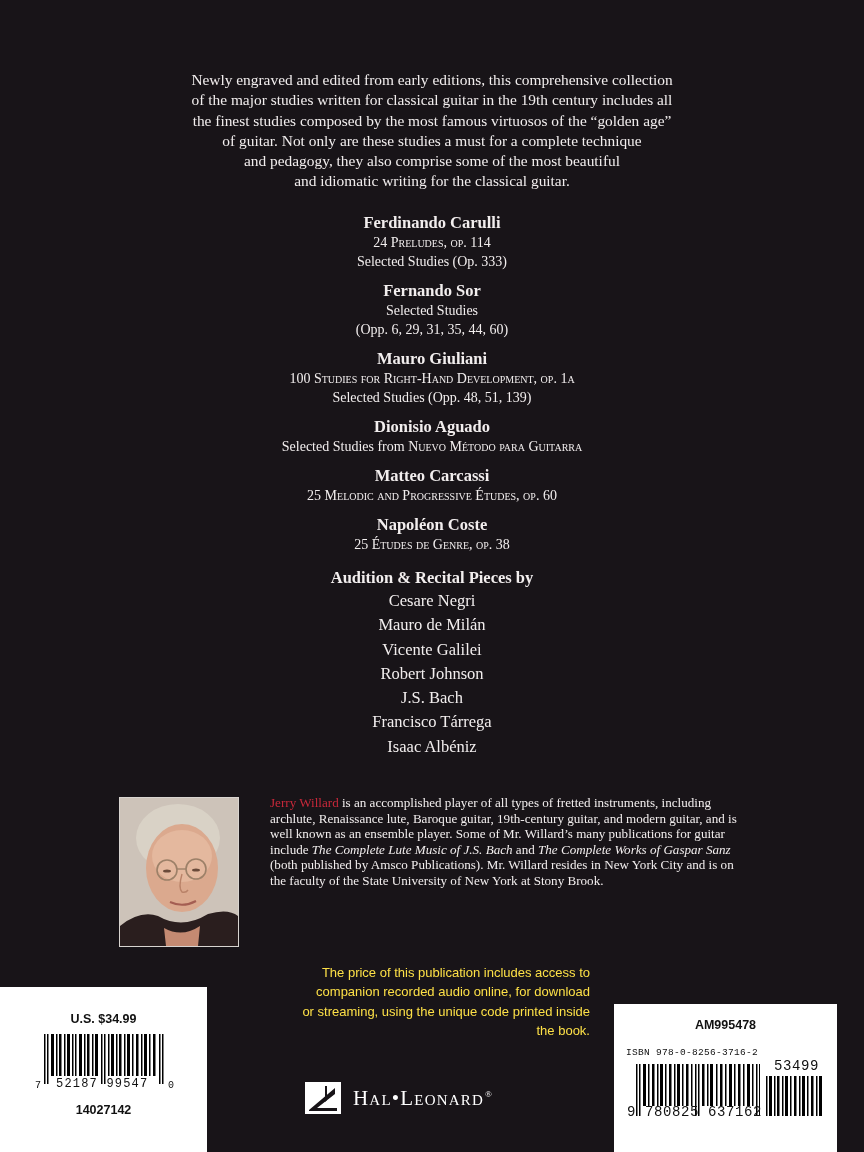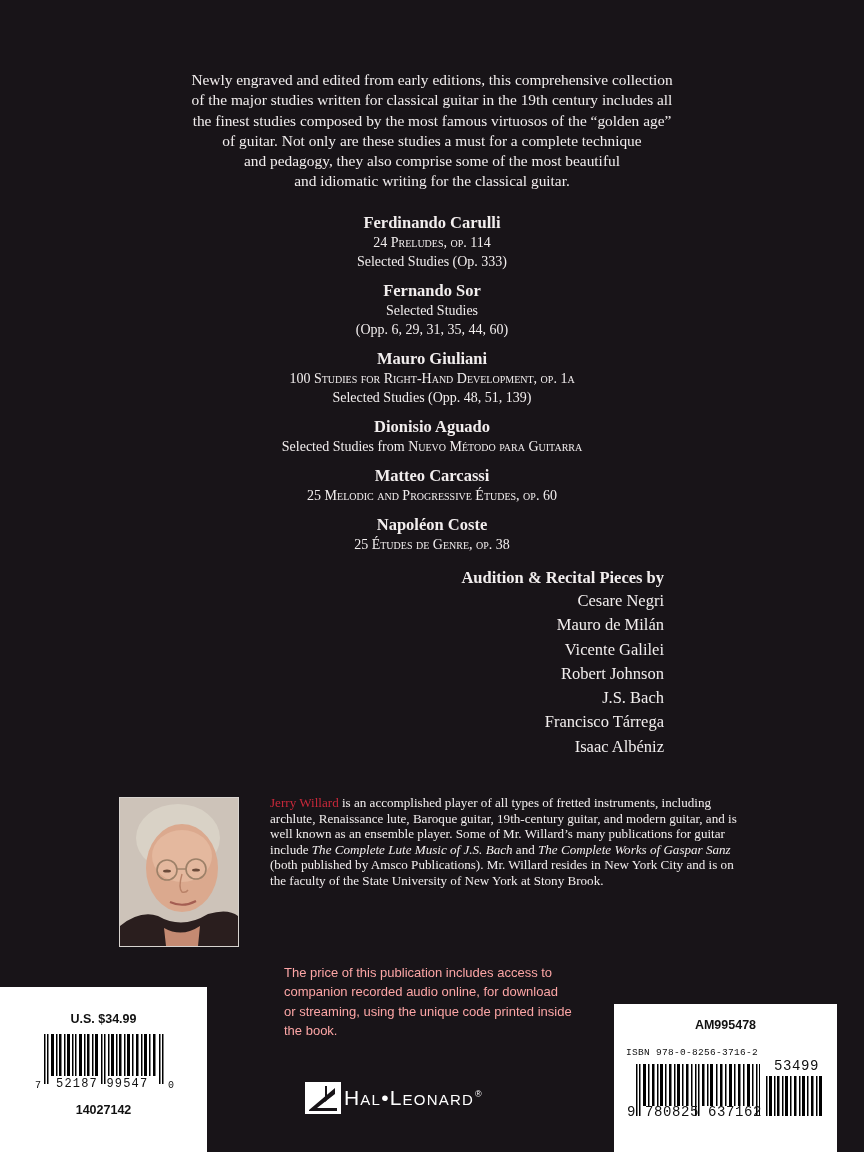--- a/index.html
+++ b/index.html
@@ -17,42 +17,42 @@
     .works {
       position: absolute; left: 160px; top: 212px; width: 544px;
       text-align: center;
     }
     .composer { margin-bottom: 9px; }
     .composer-name { font-weight: bold; font-size: 16.5px; line-height: 21px; }
     .work-line { font-size: 14px; line-height: 19px; }
     .sc { font-variant: small-caps; }
     .recital {
       position: absolute; left: 200px; top: 566px; width: 464px;
-      text-align: right;
+      text-align: center;
       font-family: Liberation Serif, serif;
     }
     .recital-heading { font-weight: bold; font-size: 16.5px; line-height: 23px; }
     .recital-item { font-size: 16.5px; line-height: 24.3px; }
     .photo {
       position: absolute; left: 119px; top: 797px; width: 118px; height: 148px;
       border: 1px solid #d8d4d0;
       overflow: hidden;
       background: linear-gradient(180deg, #cfc6bd 0%, #c9bdb1 50%, #a6988c 100%);
     }
     .bio {
       position: absolute; left: 270px; top: 795px; width: 470px;
       font-size: 13.1px; line-height: 15.6px; text-align: left;
     }
     .bio-name { color: #c8283a; }
     .bio i { font-style: italic; }
     .audio-note {
       position: absolute; left: 284px; top: 963px; width: 306px;
-      text-align: left;
+      text-align: right;
       font-family: "Liberation Sans", "DejaVu Sans", sans-serif;
-      font-size: 13px; line-height: 19.3px; color: #fca5a5;
+      font-size: 13px; line-height: 19.3px; color: #fde047;
     }
     .label-left {
       position: absolute; left: 0; top: 987px; width: 207px; height: 165px;
       background: #ffffff; color: #111;
       font-family: "Liberation Sans", "DejaVu Sans", sans-serif;
     }
     .label-right {
       position: absolute; left: 614px; top: 1004px; width: 223px; height: 148px;
       background: #ffffff; color: #111;
       font-family: "Liberation Sans", "DejaVu Sans", sans-serif;
@@ -69,21 +69,21 @@
     .isbn-bars { position: absolute; left: 22px; top: 60px; width: 124px; height: 52px; }
     .isbn-digits { position: absolute; left: 13px; top: 100px; font-family: "Liberation Mono", "DejaVu Sans Mono", monospace; font-size: 14px; letter-spacing: 0.6px; }
     .ean5-digits { position: absolute; left: 160px; top: 54px; font-family: "Liberation Mono", "DejaVu Sans Mono", monospace; font-size: 14px; letter-spacing: 0.6px; }
     .ean5-bars { position: absolute; left: 152px; top: 72px; width: 58px; height: 40px; }
     .logo {
       position: absolute; left: 305px; top: 1081px; height: 34px; width: 260px;
       display: flex; align-items: center;
     }
     .logo-mark { width: 36px; height: 32px; }
     .logo-text {
-      margin-left: 3px; font-family: Liberation Sans, sans-serif;
+      margin-left: 12px; font-family: Liberation Serif, serif;
       font-size: 21px; letter-spacing: 1.2px; color: #ffffff; font-variant: small-caps; font-weight: normal;
     }
     .reg { font-size: 9px; vertical-align: super; margin-left: 1px; }
   </style>
 </head>
 <body>
 
 <div class="intro">
   <div>Newly engraved and edited from early editions, this comprehensive collection</div>
   <div>of the major studies written for classical guitar in the 19th century includes all</div>

